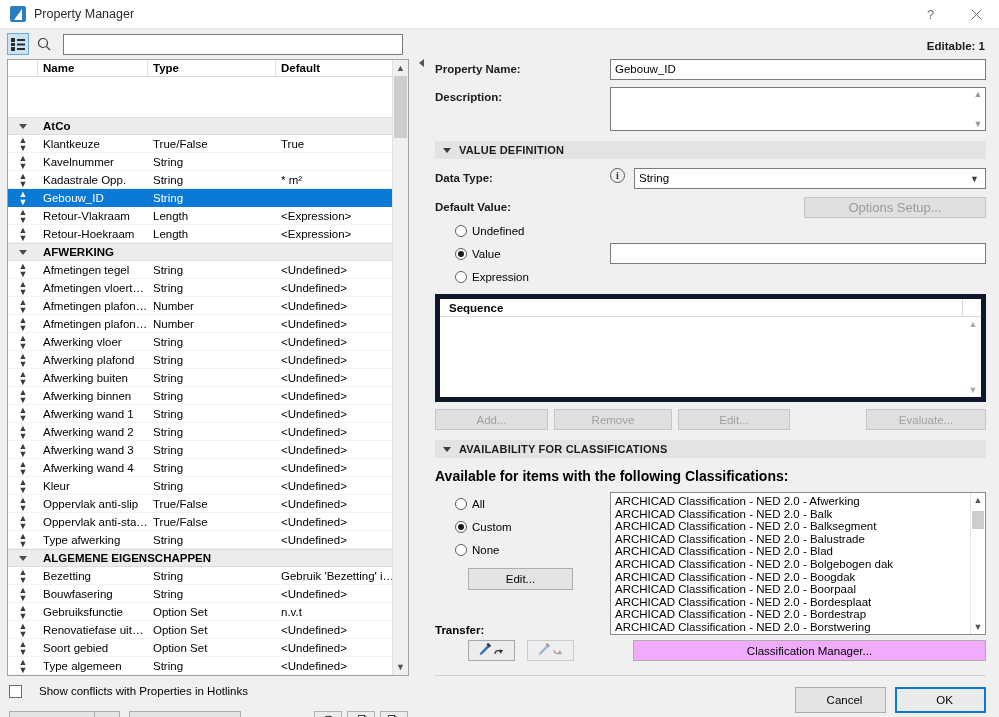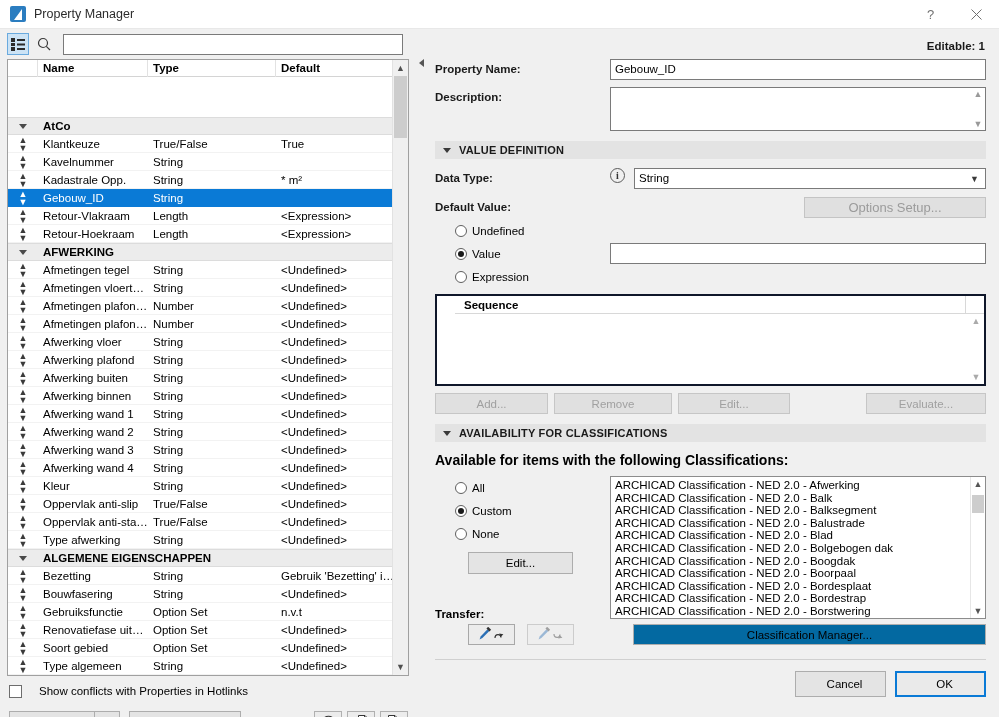--- a/index.html
+++ b/index.html
@@ -384,27 +384,26 @@
   }
   .radioline {
     display: flex; align-items: center;
     font-size: 11.5px;
     height: 23px;
     padding-left: 20px;
   }
 
   .seqbox {
     margin-top: 6px;
-    height: 92px;
-    border: 2px solid #0f172a;
+    height: 108px;
+    border: 5px solid #0f172a;
     background: #ffffff;
     position: relative;
     display: flex;
     flex-direction: column;
-    padding-left: 18px;
   }
   .seqhead {
     height: 18px;
     border-bottom: 1px solid #d8d8d8;
     display: flex;
     align-items: center;
     font-size: 11.5px;
     font-weight: bold;
     padding-left: 9px;
     position: relative;
@@ -506,21 +505,21 @@
     background: #ececec;
     border: 1px solid #a8a8a8;
     display: flex; align-items: center; justify-content: center;
     margin-left: 33px;
   }
   .eyebtn.dis { background: #eeeeee; border-color: #cccccc; margin-left: 12px; }
   .cmbtn {
     flex: 1;
     height: 21px;
     margin-left: 59px;
-    background: #0369a1;
+    background: #f0abfc;
     border: 1px solid #adadad;
     font-size: 11.5px;
     display: flex; align-items: center; justify-content: center;
   }
 
   .hr {
     height: 1px;
     background: #d0d0d0;
     margin: 14px 0 0 0;
   }

